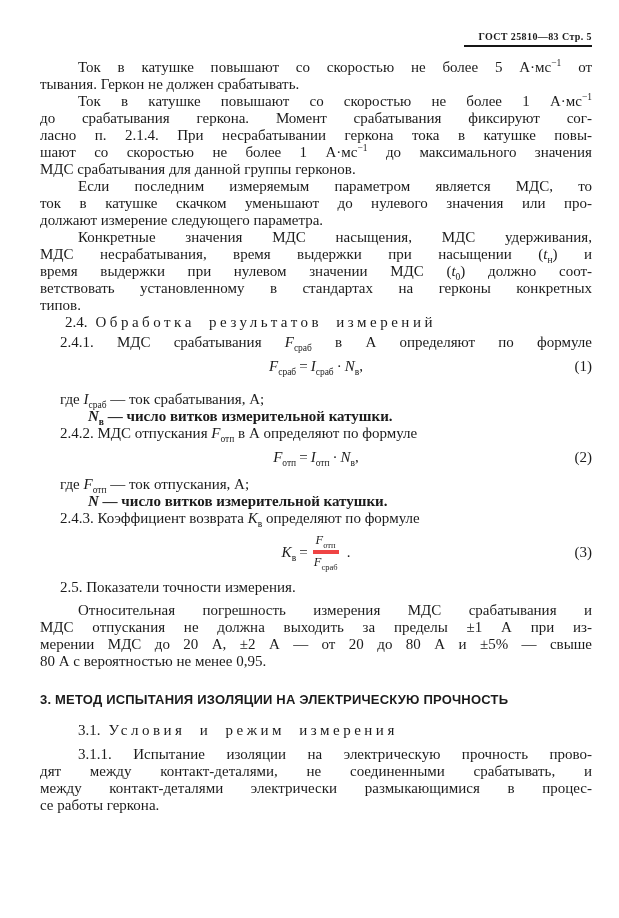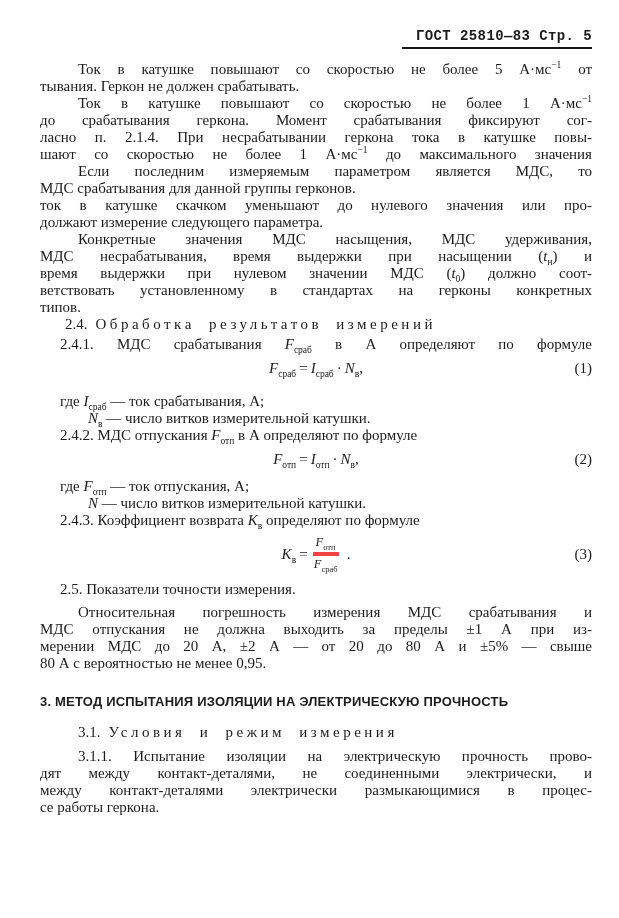--- a/index.html
+++ b/index.html
@@ -9,34 +9,34 @@
     color:#1b1b1b;
     font-family:"Liberation Serif","DejaVu Serif",serif;
     overflow:hidden;
   }
   .page { position:relative; width:619px; height:918px; background:#fff; }
 
   
   .hdr { margin:26px 27px 0 40px; text-align:right; }
   .hdr-t {
     display:inline-block;
-    font-family:Liberation Mono, monospace;
-    font-weight:bold; font-size:14px; letter-spacing:.4px;
+    font-family:Liberation Serif, serif;
+    font-weight:bold; font-size:10px; letter-spacing:.4px;
     padding:0 0 3px 14px;
     border-bottom:2px solid #161616;
   }
 
   
   .bodycol { margin:12px 27px 0 40px; font-size:15px; }
   .line { height:17px; line-height:17px; white-space:normal; }
   .j    { text-align:justify; text-align-last:justify; }
   .ind   { text-indent:38px; }
   .ind20 { text-indent:20px; }
   .ind25 { text-indent:25px; }
-  .ind48 { text-indent:48px; }
+  .ind48 { text-indent:48px;font-weight:bold; }
 
   sub { font-size:9.5px; line-height:0; }
   sup { font-size:9.5px; line-height:0; }
   i   { font-style:italic; }
 
   .hnum { }
   .hspaced { letter-spacing:3.5px; word-spacing:7px; margin-left:8px; }
 
   
   .frow  { position:relative; height:22px; line-height:22px; text-align:center; }
@@ -75,23 +75,23 @@
 
   <div class="bodycol">
 
     <div class="line j ind"><span>Ток в катушке повышают со скоростью не более 5 А·мс</span><sup>−1</sup><span> от</span></div>
     <div class="line">тывания. Геркон не должен срабатывать.</div>
 
     <div class="line j ind"><span>Ток в катушке повышают со скоростью не более 1 А·мс</span><sup>−1</sup></div>
     <div class="line j">до срабатывания геркона. Момент срабатывания фиксируют сог-</div>
     <div class="line j">ласно п. 2.1.4. При несрабатывании геркона тока в катушке повы-</div>
     <div class="line j"><span>шают со скоростью не более 1 А·мс</span><sup>−1</sup><span> до максимального значения</span></div>
+    <div class="line">МДС срабатывания для данной группы герконов.</div>
+
     <div class="line j ind">Если последним измеряемым параметром является МДС, то</div>
-
-    <div class="line">МДС срабатывания для данной группы герконов.</div>
     <div class="line j">ток в катушке скачком уменьшают до нулевого значения или про-</div>
     <div class="line">должают измерение следующего параметра.</div>
 
     <div class="line j ind">Конкретные значения МДС насыщения, МДС удерживания,</div>
     <div class="line j"><span>МДС несрабатывания, время выдержки при насыщении (</span><i>t</i><sub>н</sub><span>) и</span></div>
     <div class="line j"><span>время выдержки при нулевом значении МДС (</span><i>t</i><sub>0</sub><span>) должно соот-</span></div>
     <div class="line j">ветствовать установленному в стандартах на герконы конкретных</div>
     <div class="line">типов.</div>
 
     <div class="line ind25"><span class="hnum">2.4.</span><span class="hspaced">Обработка результатов измерений</span></div>
@@ -133,18 +133,18 @@
     <div class="line j ind p5start">Относительная погрешность измерения МДС срабатывания и</div>
     <div class="line j">МДС отпускания не должна выходить за пределы ±1 А при из-</div>
     <div class="line j">мерении МДС до 20 А, ±2 А — от 20 до 80 А и ±5% — свыше</div>
     <div class="line">80 А с вероятностью не менее 0,95.</div>
 
     <div class="h3row">3. МЕТОД ИСПЫТАНИЯ ИЗОЛЯЦИИ НА ЭЛЕКТРИЧЕСКУЮ ПРОЧНОСТЬ</div>
 
     <div class="line ind h31row"><span class="hnum">3.1.</span><span class="hspaced">Условия и режим измерения</span></div>
 
     <div class="line j ind p6start">3.1.1. Испытание изоляции на электрическую прочность прово-</div>
-    <div class="line j">дят между контакт-деталями, не соединенными электрически, и</div>
+    <div class="line j">дят между контакт-деталями, не соединенными срабатывать, и</div>
     <div class="line j">между контакт-деталями электрически размыкающимися в процес-</div>
     <div class="line">се работы геркона.</div>
 
   </div>
 </div>
 
 </body></html>

